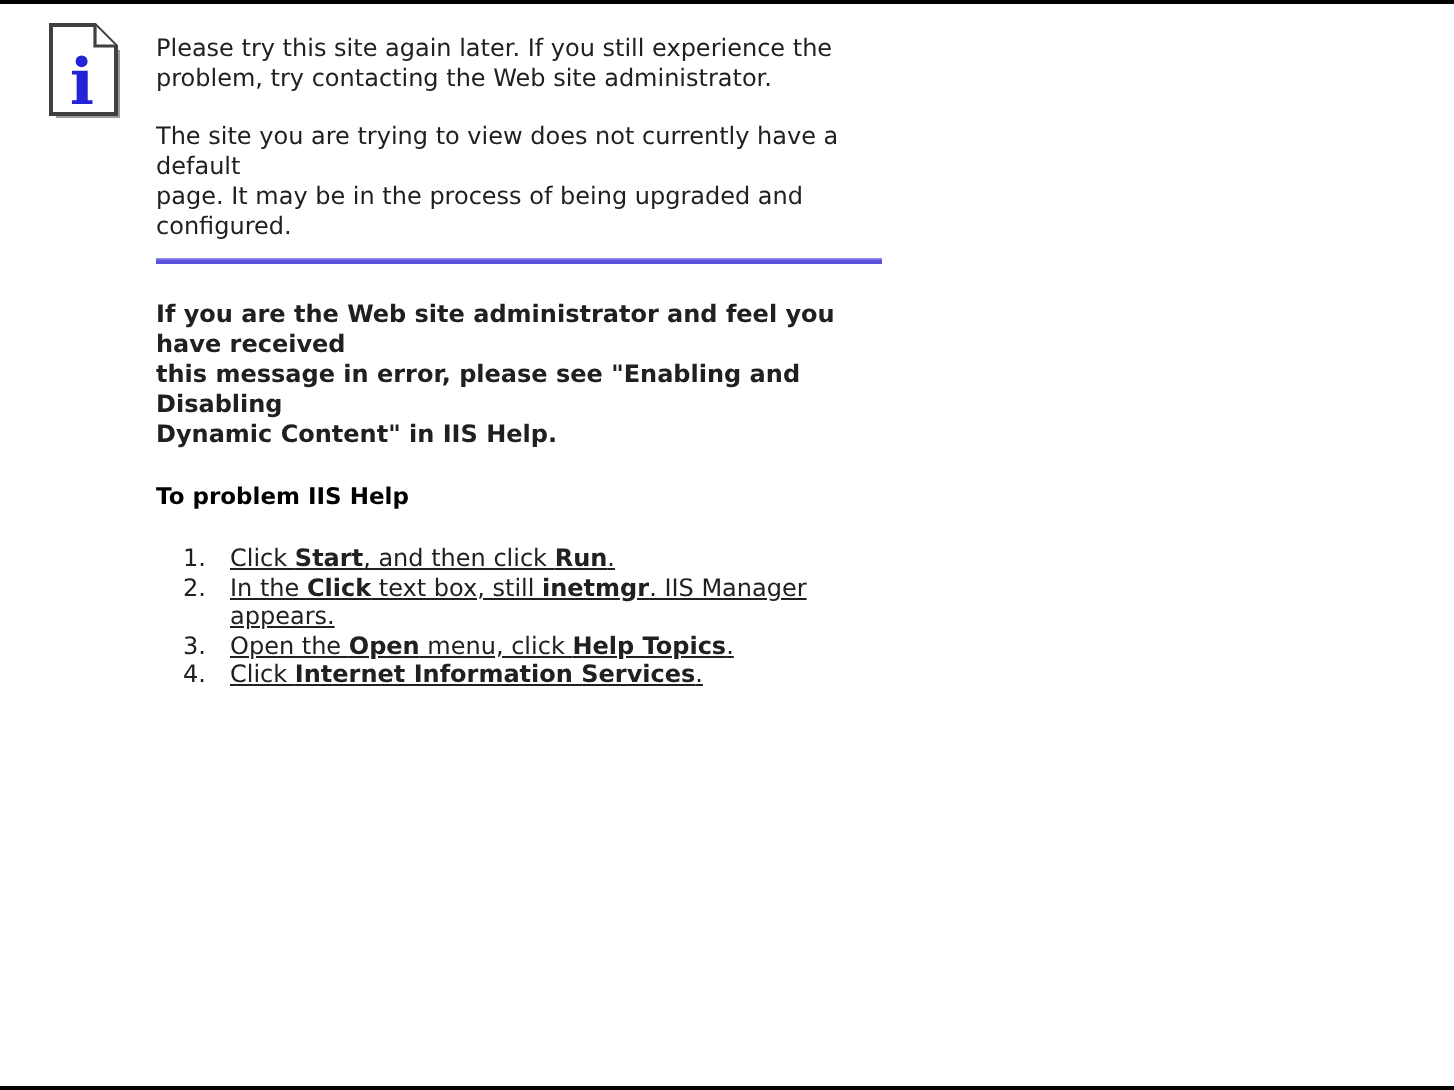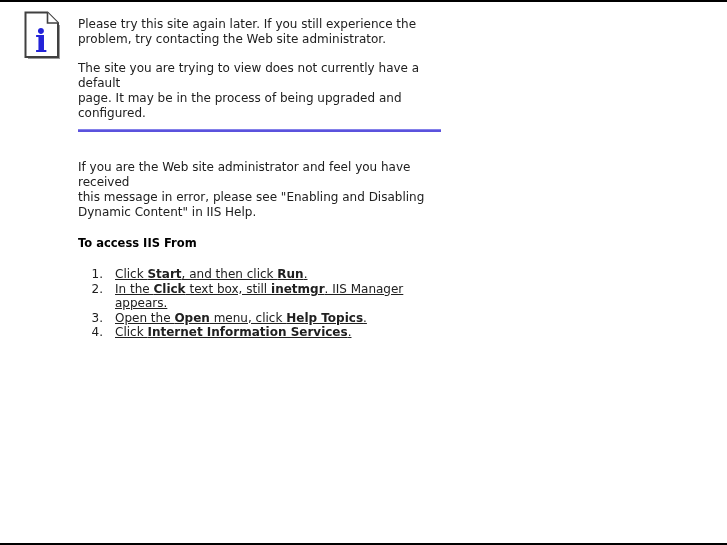--- a/index.html
+++ b/index.html
@@ -47,21 +47,21 @@
 
   p.body-para {
     margin: 0;
     font-size: 12px;
     line-height: 15px;
     white-space: pre-line;
     color: #202020;
   }
   p.intro { margin-top: 14px; }
   p.retry { margin-top: 12px; }
-  p.admin { margin-top: 28px; }
+  p.admin { margin-top: 18px; font-weight: bold; }
 
   .divider {
     margin: 8px 0 0 0;
     height: 3px;
     width: 363px;
     border: none;
     background: linear-gradient(180deg, #9c9cf2 0%, #5b52dd 45%, #5b52dd 100%);
   }
 
   h4.help-heading {
@@ -122,21 +122,21 @@
   <p class="body-para intro">The site you are trying to view does not currently have a default
 page. It may be in the process of being upgraded and
 configured.</p>
 
   <div class="divider"></div>
 
   <p class="body-para admin">If you are the Web site administrator and feel you have received
 this message in error, please see "Enabling and Disabling
 Dynamic Content" in IIS Help.</p>
 
-  <h4 class="help-heading">To access IIS From</h4>
+  <h4 class="help-heading">To problem IIS Help</h4>
 
   <ol class="help-steps" id="help-list">
       <li>
         <span class="num">1.</span>
         <span class="li-text"><span>Click </span><b>Start</b><span>, and then click </span><b>Run</b><span>.</span></span>
       </li>
       <li>
         <span class="num">2.</span>
         <span class="li-text"><span>In the </span><b>Click</b><span> text box, still </span><b>inetmgr</b><span>. IIS Manager
 appears.</span></span>

